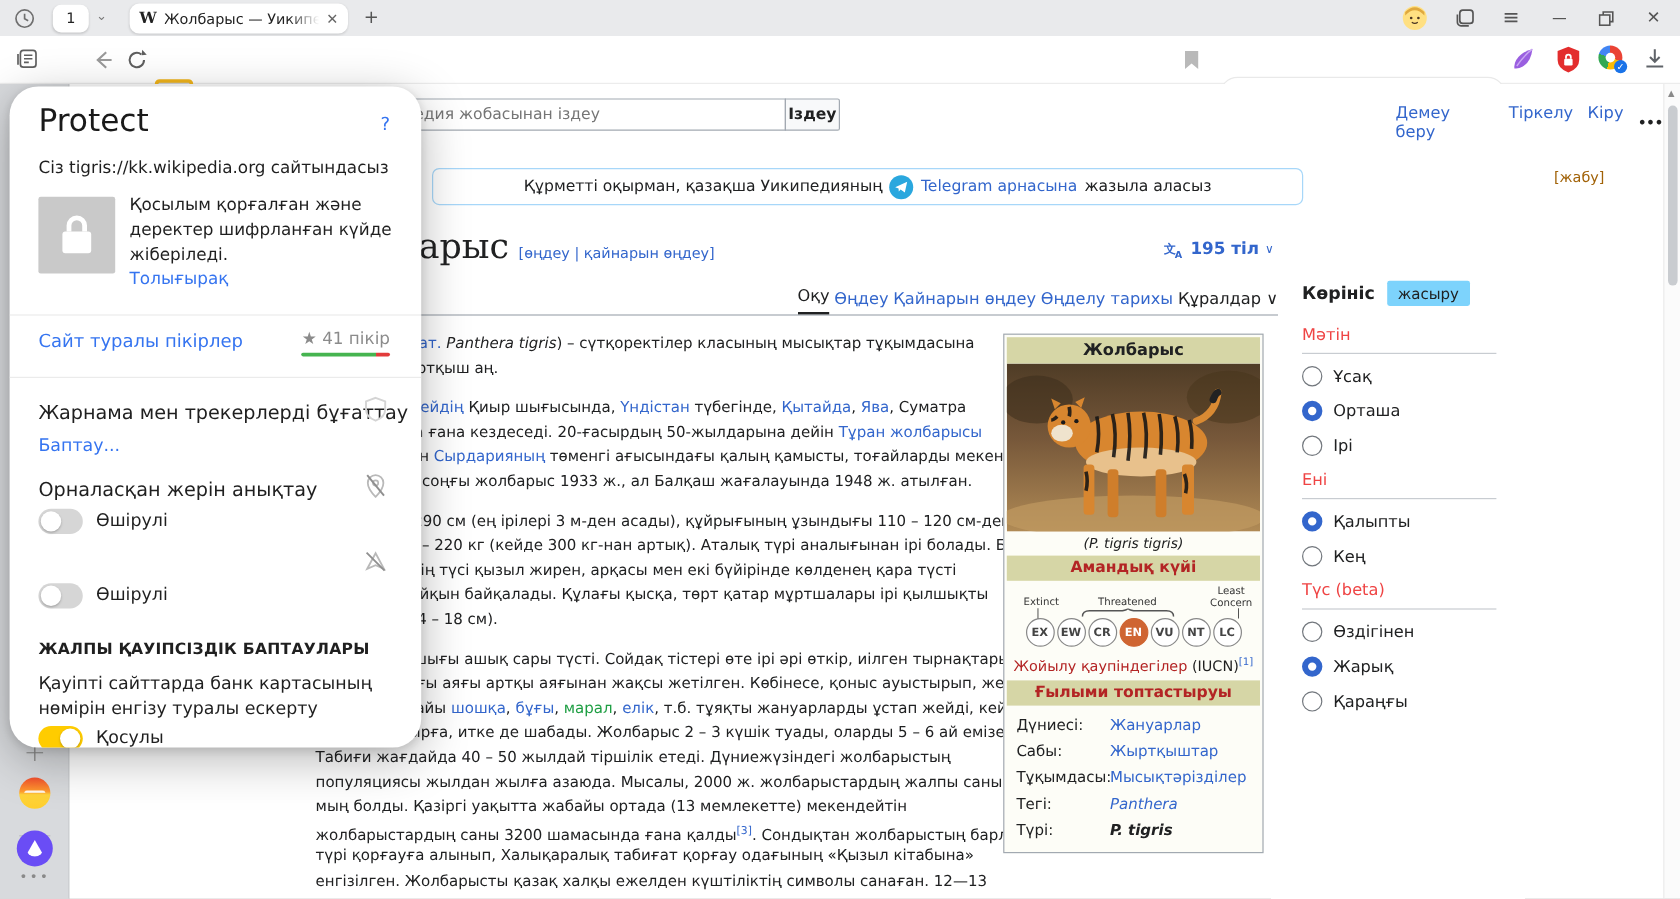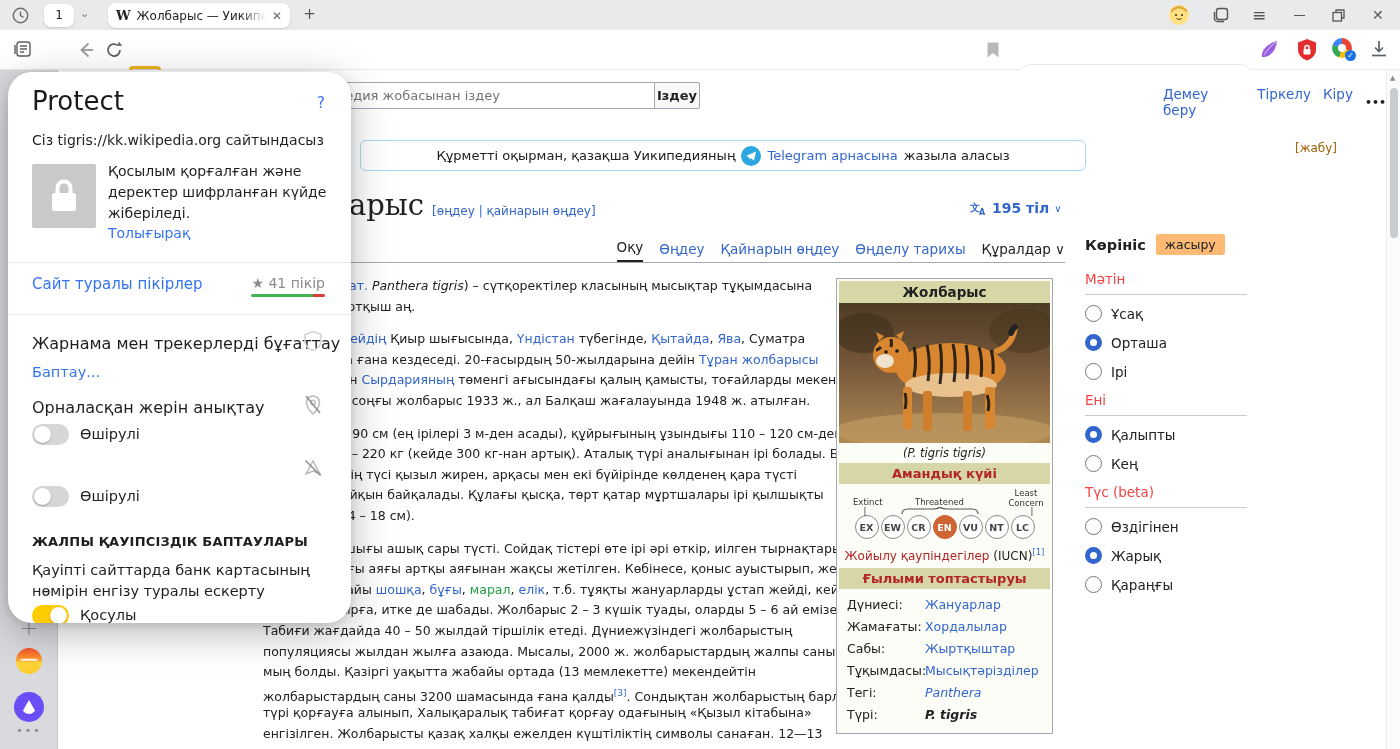--- a/index.html
+++ b/index.html
@@ -57,21 +57,21 @@
   display:flex;align-items:center;justify-content:center;gap:6px;font-size:13px;color:#202122}
 .tg{width:20px;height:20px;border-radius:50%;background:#2aa7de;display:inline-flex;align-items:center;justify-content:center}
 .bclose{position:absolute;left:1237px;top:71px;font-size:12px;color:#a16207}
 .wtitle{position:absolute;left:205px;top:118px;font-family:"DejaVu Serif","Liberation Serif",serif;
   font-size:29px;color:#202122;white-space:nowrap}
 .wtitle .edit{font-family:"DejaVu Sans",sans-serif;font-size:12px;color:#3366cc;margin-left:8px}
 .langs{position:absolute;left:912px;top:130px;display:flex;align-items:center;gap:5px;color:#36c;font-size:14px;font-weight:bold}
 .langs .ch{font-weight:normal;font-size:10px}
 .ptabs{position:absolute;left:205px;top:166px;width:802px;height:27px;border-bottom:1px solid #a2a9b1;font-size:13.5px}
 .ptabs .talk{position:absolute;left:0;bottom:5px;color:#ba0000;white-space:nowrap}
-.ptabs .right{position:absolute;right:0;bottom:0;display:flex;gap:16px;align-items:flex-end}
+.ptabs .right{position:absolute;right:0;bottom:0;display:flex;gap:4px;align-items:flex-end}
 .ptabs .right span{padding-bottom:5px;color:#3366cc;white-space:nowrap}
 .ptabs .right span.active{color:#202122;border-bottom:2px solid #202122}
 .ptabs .right span.menu{color:#202122}
 
 .body{position:absolute;left:205px;top:206px;font-size:12.5px;color:#202122}
 .wline{white-space:nowrap;line-height:20.6px;height:20.6px}
 .wpara{margin-bottom:12px}
 .seg-l{color:#3366cc}.seg-g{color:#1e9e43}.seg-i{font-style:italic}
 .body sup{color:#3366cc;font-size:9px}
 
@@ -92,21 +92,21 @@
 .taxo{padding:4px 2px 6px}
 .taxo .tr{display:flex;height:22px;align-items:center}
 .taxo .tl{width:84px;padding-left:6px;color:#202122}
 .taxo .tv{color:#3366cc}
 .tv.itlink{font-style:italic}
 .tv.boldit{font-style:italic;font-weight:bold;color:#202122}
 
 .appear{position:absolute;left:1027px;top:164px;width:162px;font-size:13.5px;color:#202122}
 .appear .hd{display:flex;align-items:center;gap:10px;margin-bottom:10px}
 .appear .hd b{font-size:14.5px}
-.hidebtn{background:#fdba74;border-radius:2px;padding:3px 9px;font-size:12.5px;color:#202122}
+.hidebtn{background:#7dd3fc;border-radius:2px;padding:3px 9px;font-size:12.5px;color:#202122}
 .sect{color:#ef4444;border-bottom:1px solid #c8ccd1;padding:6px 0 7px;margin-bottom:4px;font-size:13.5px}
 .radio-row{display:flex;align-items:center;gap:9px;padding:6px 0}
 .rd{width:17px;height:17px;border-radius:50%;border:1px solid #72777d;background:#fff;flex:none}
 .rd.on{border:5px solid #36c}
 
 .sbar{position:absolute;left:1386px;top:70px;width:14px;height:679px;background:#fbfbfb;border-left:1px solid #ececec}
 .sbar .up{position:absolute;top:4px;left:3px;font-size:7px;color:#8a8a8a}
 .sbar .thumb{position:absolute;left:3px;top:18px;width:8px;height:150px;background:#c9ccd0;border-radius:4px}
 
 .protect{position:absolute;left:8px;top:72px;width:343px;height:551px;background:#fff;border-radius:24px;
@@ -398,24 +398,20 @@
         <span class="rl">Жойылу қаупіндегілер</span>
         <span> </span><span>(IUCN)</span><sup>[1]</sup>
       </div>
       <div class="ib-h red">Ғылыми топтастыруы</div>
       <div class="taxo">
           <div class="tr">
             <div class="tl">Дүниесі:</div>
             <div class="tv link">Жануарлар</div>
           </div>
           <div class="tr">
-            <div class="tl">Жамағаты:</div>
-            <div class="tv link">Хордалылар</div>
-          </div>
-          <div class="tr">
             <div class="tl">Сабы:</div>
             <div class="tv link">Жыртқыштар</div>
           </div>
           <div class="tr">
             <div class="tl">Тұқымдасы:</div>
             <div class="tv link">Мысықтәрізділер</div>
           </div>
           <div class="tr">
             <div class="tl">Тегі:</div>
             <div class="tv itlink">Panthera</div>

